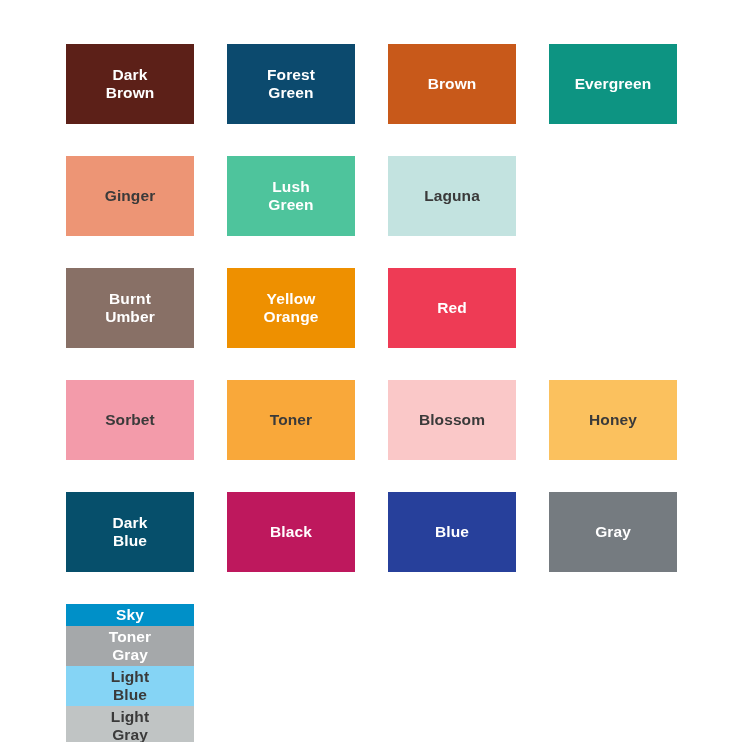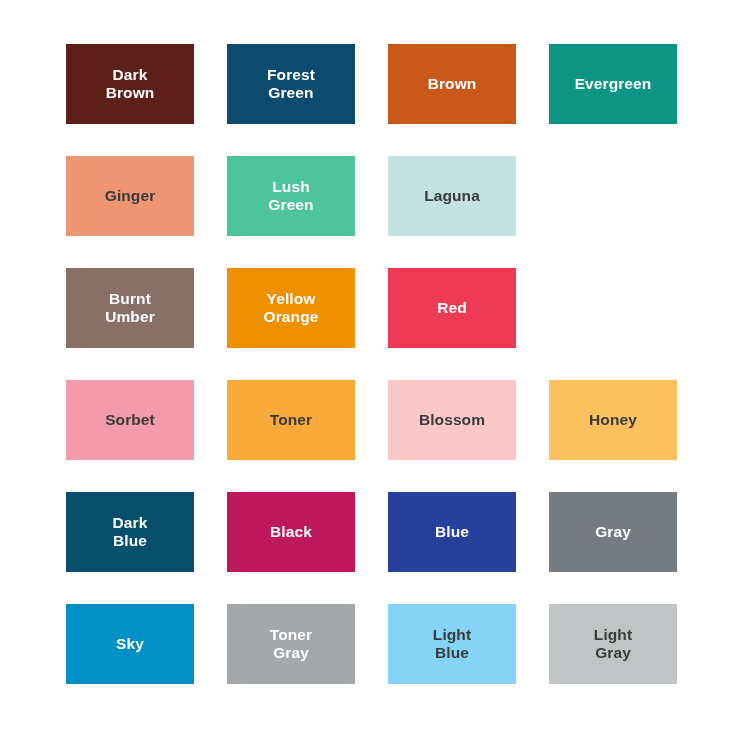--- a/index.html
+++ b/index.html
@@ -24,20 +24,21 @@
   }
   .swatch-row {
     display: flex;
     flex-direction: row;
     justify-content: flex-start;
     height: 80px;
     margin-bottom: 32px;
   }
   .swatch-row:last-child {
     margin-bottom: 4px;
+    flex-direction: column;
   }
   .swatch {
     box-sizing: border-box;
     width: 128px;
     height: 80px;
     margin-right: 33px;
     display: flex;
     align-items: center;
     justify-content: center;
     text-align: center;

